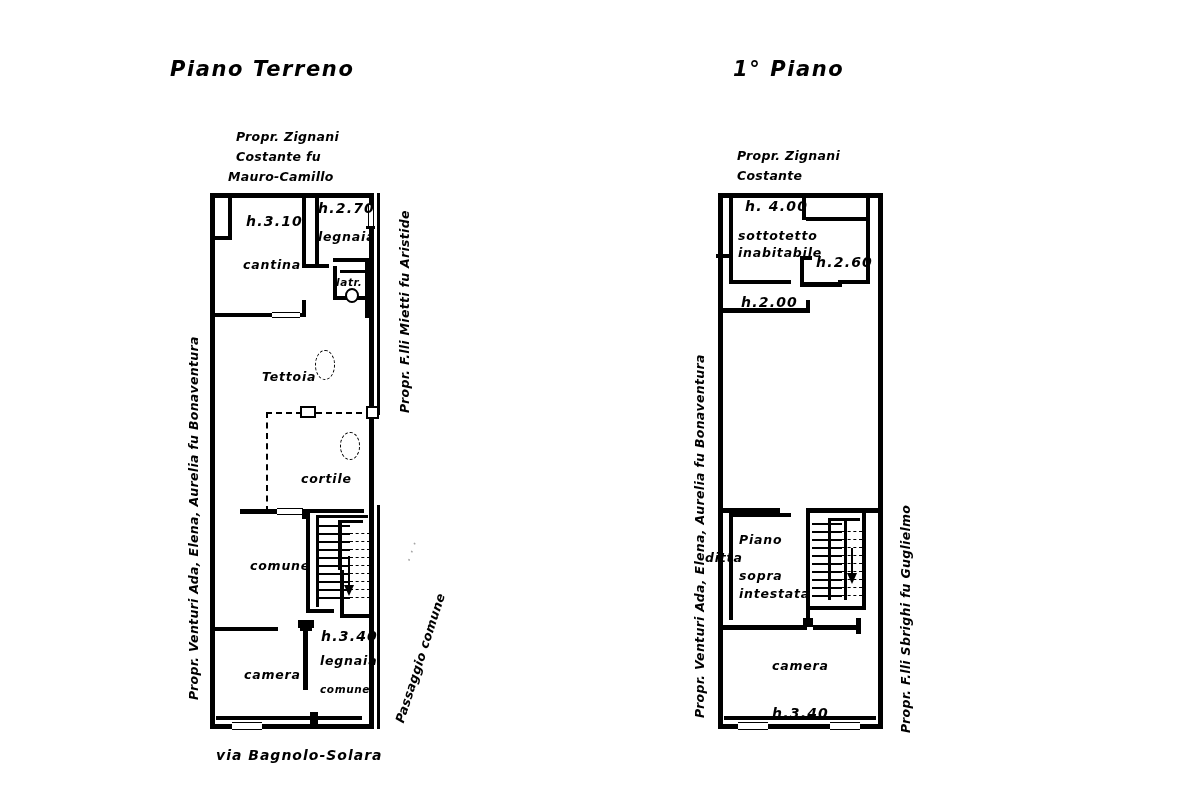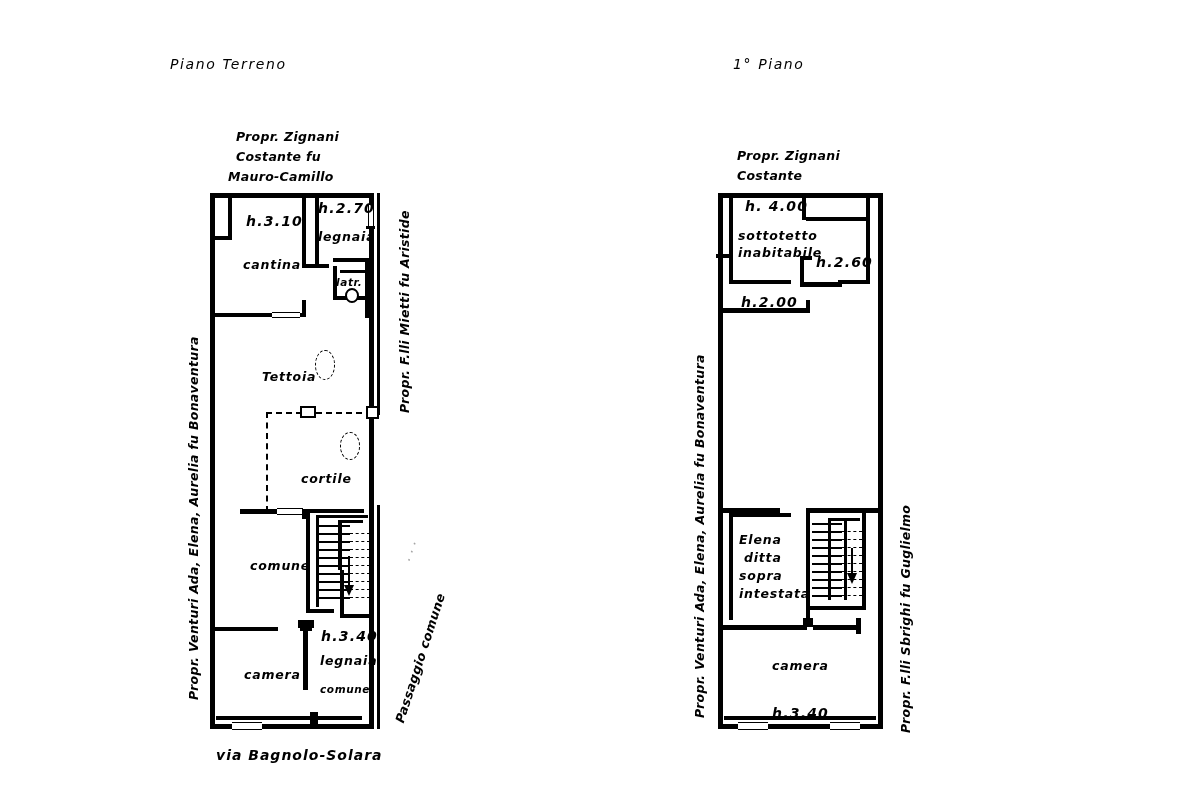--- a/index.html
+++ b/index.html
@@ -21,22 +21,22 @@
     position: absolute;
     color: #000000;
     font-family: "DejaVu Sans", sans-serif;
     font-weight: 700;
     font-style: italic;
     white-space: nowrap;
     letter-spacing: 0.6px;
     line-height: 1.25;
   }
   .title {
-    font-size: 14px;
-    font-weight: 400;
+    font-size: 21px;
+    font-weight: 700;
     font-style: italic;
     letter-spacing: 1.6px;
   }
   .owner {
     font-size: 12.5px;
     font-weight: 700;
     font-style: italic;
     letter-spacing: 0.3px;
   }
   .room {
@@ -305,22 +305,22 @@
     <div class="hw room" style="left:738px; top:228px;">sottotetto</div>
     <div class="hw room" style="left:738px; top:245px;">inabitabile</div>
     <div class="hw hgt" style="left:816px; top:254px;">h.2.60</div>
     <div class="hw hgt" style="left:741px; top:294px;">h.2.00</div>
 
     <div class="w" style="left:718px; top:508px; width:62px; height:5px;"></div>
     <div class="w" style="left:729px; top:513px; width:62px; height:4px;"></div>
     <div class="w" style="left:729px; top:513px; width:4px; height:107px;"></div>
     <div class="w" style="left:806px; top:508px; width:72px; height:5px;"></div>
 
-    <div class="hw room" style="left:739px; top:532px;">Elena</div>
-    <div class="hw room" style="left:744px; top:550px;text-align:right;">ditta</div>
+    <div class="hw room" style="left:739px; top:532px;">Piano</div>
+    <div class="hw room" style="left:705px; top:550px;text-align:right;">ditta</div>
     <div class="hw room" style="left:739px; top:568px;">sopra</div>
     <div class="hw room" style="left:739px; top:586px;">intestata</div>
 
     <div class="w" style="left:723px; top:625px; width:84px; height:5px;"></div>
     <div class="w" style="left:803px; top:618px; width:10px; height:9px;"></div>
     <div class="w" style="left:856px; top:618px; width:5px; height:16px;"></div>
     <div class="w" style="left:813px; top:625px; width:48px; height:5px;"></div>
 
     <div class="hw room" style="left:772px; top:658px;">camera</div>
     <div class="hw hgt" style="left:772px; top:705px;">h.3.40</div>

